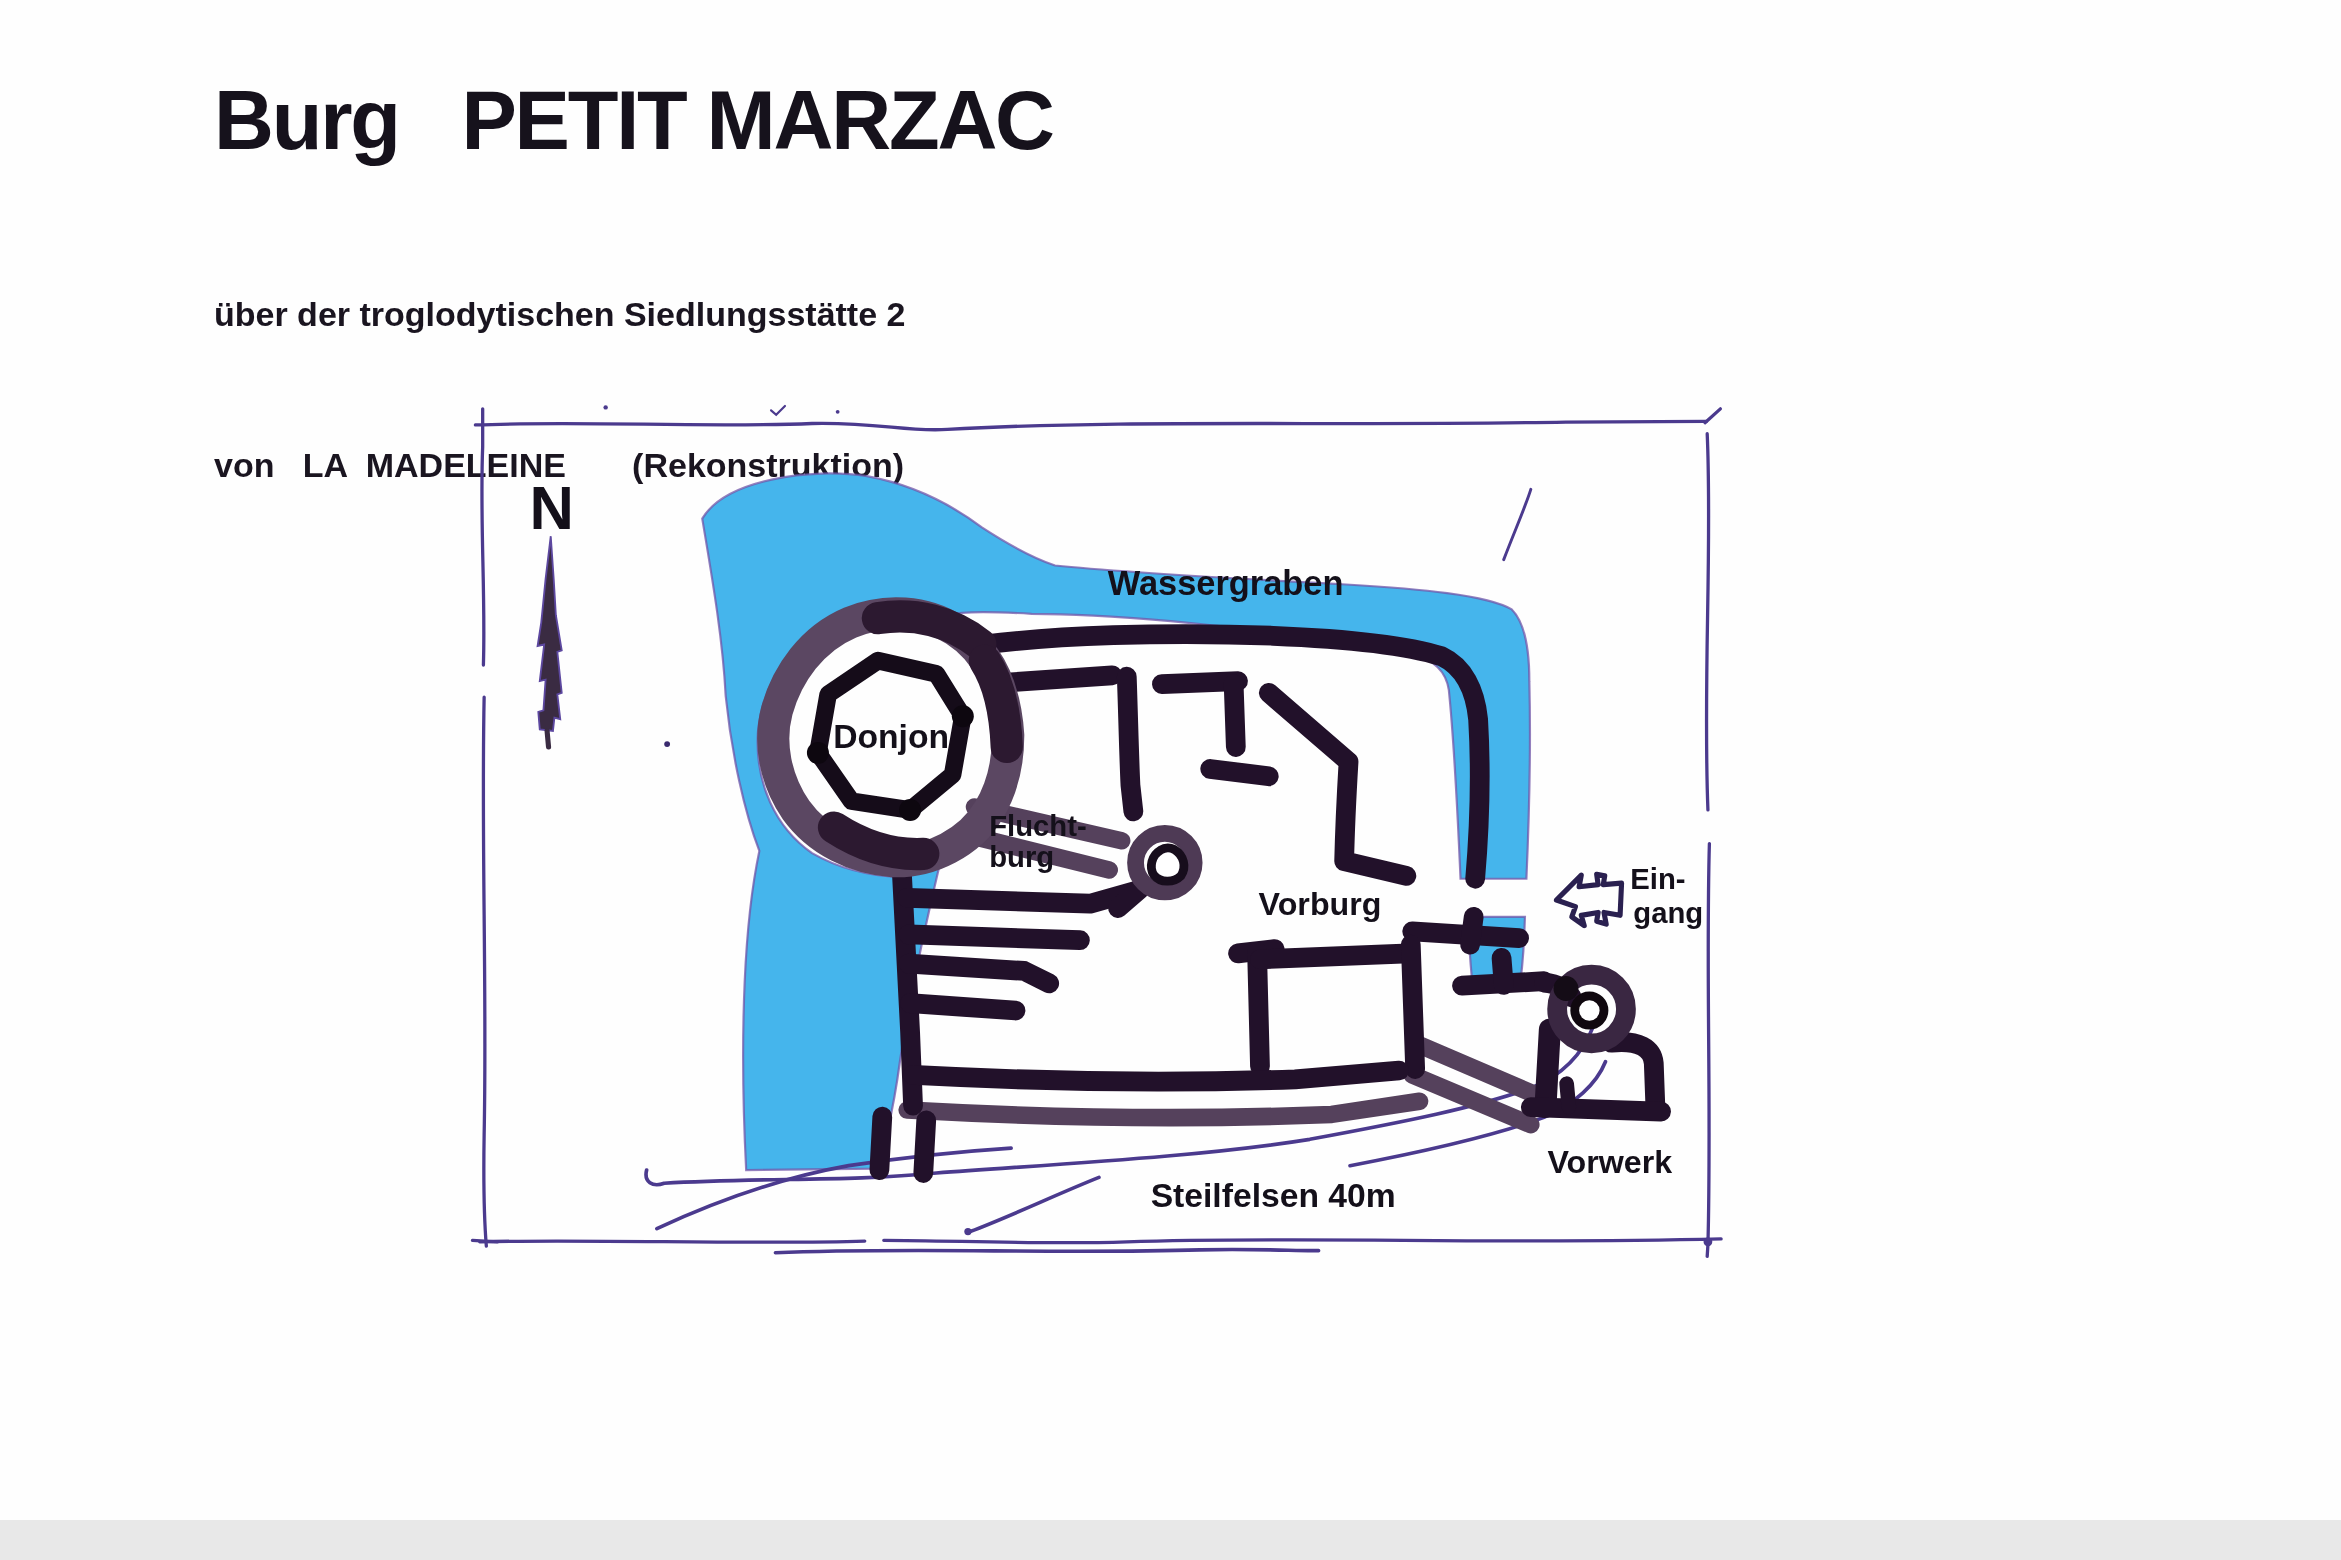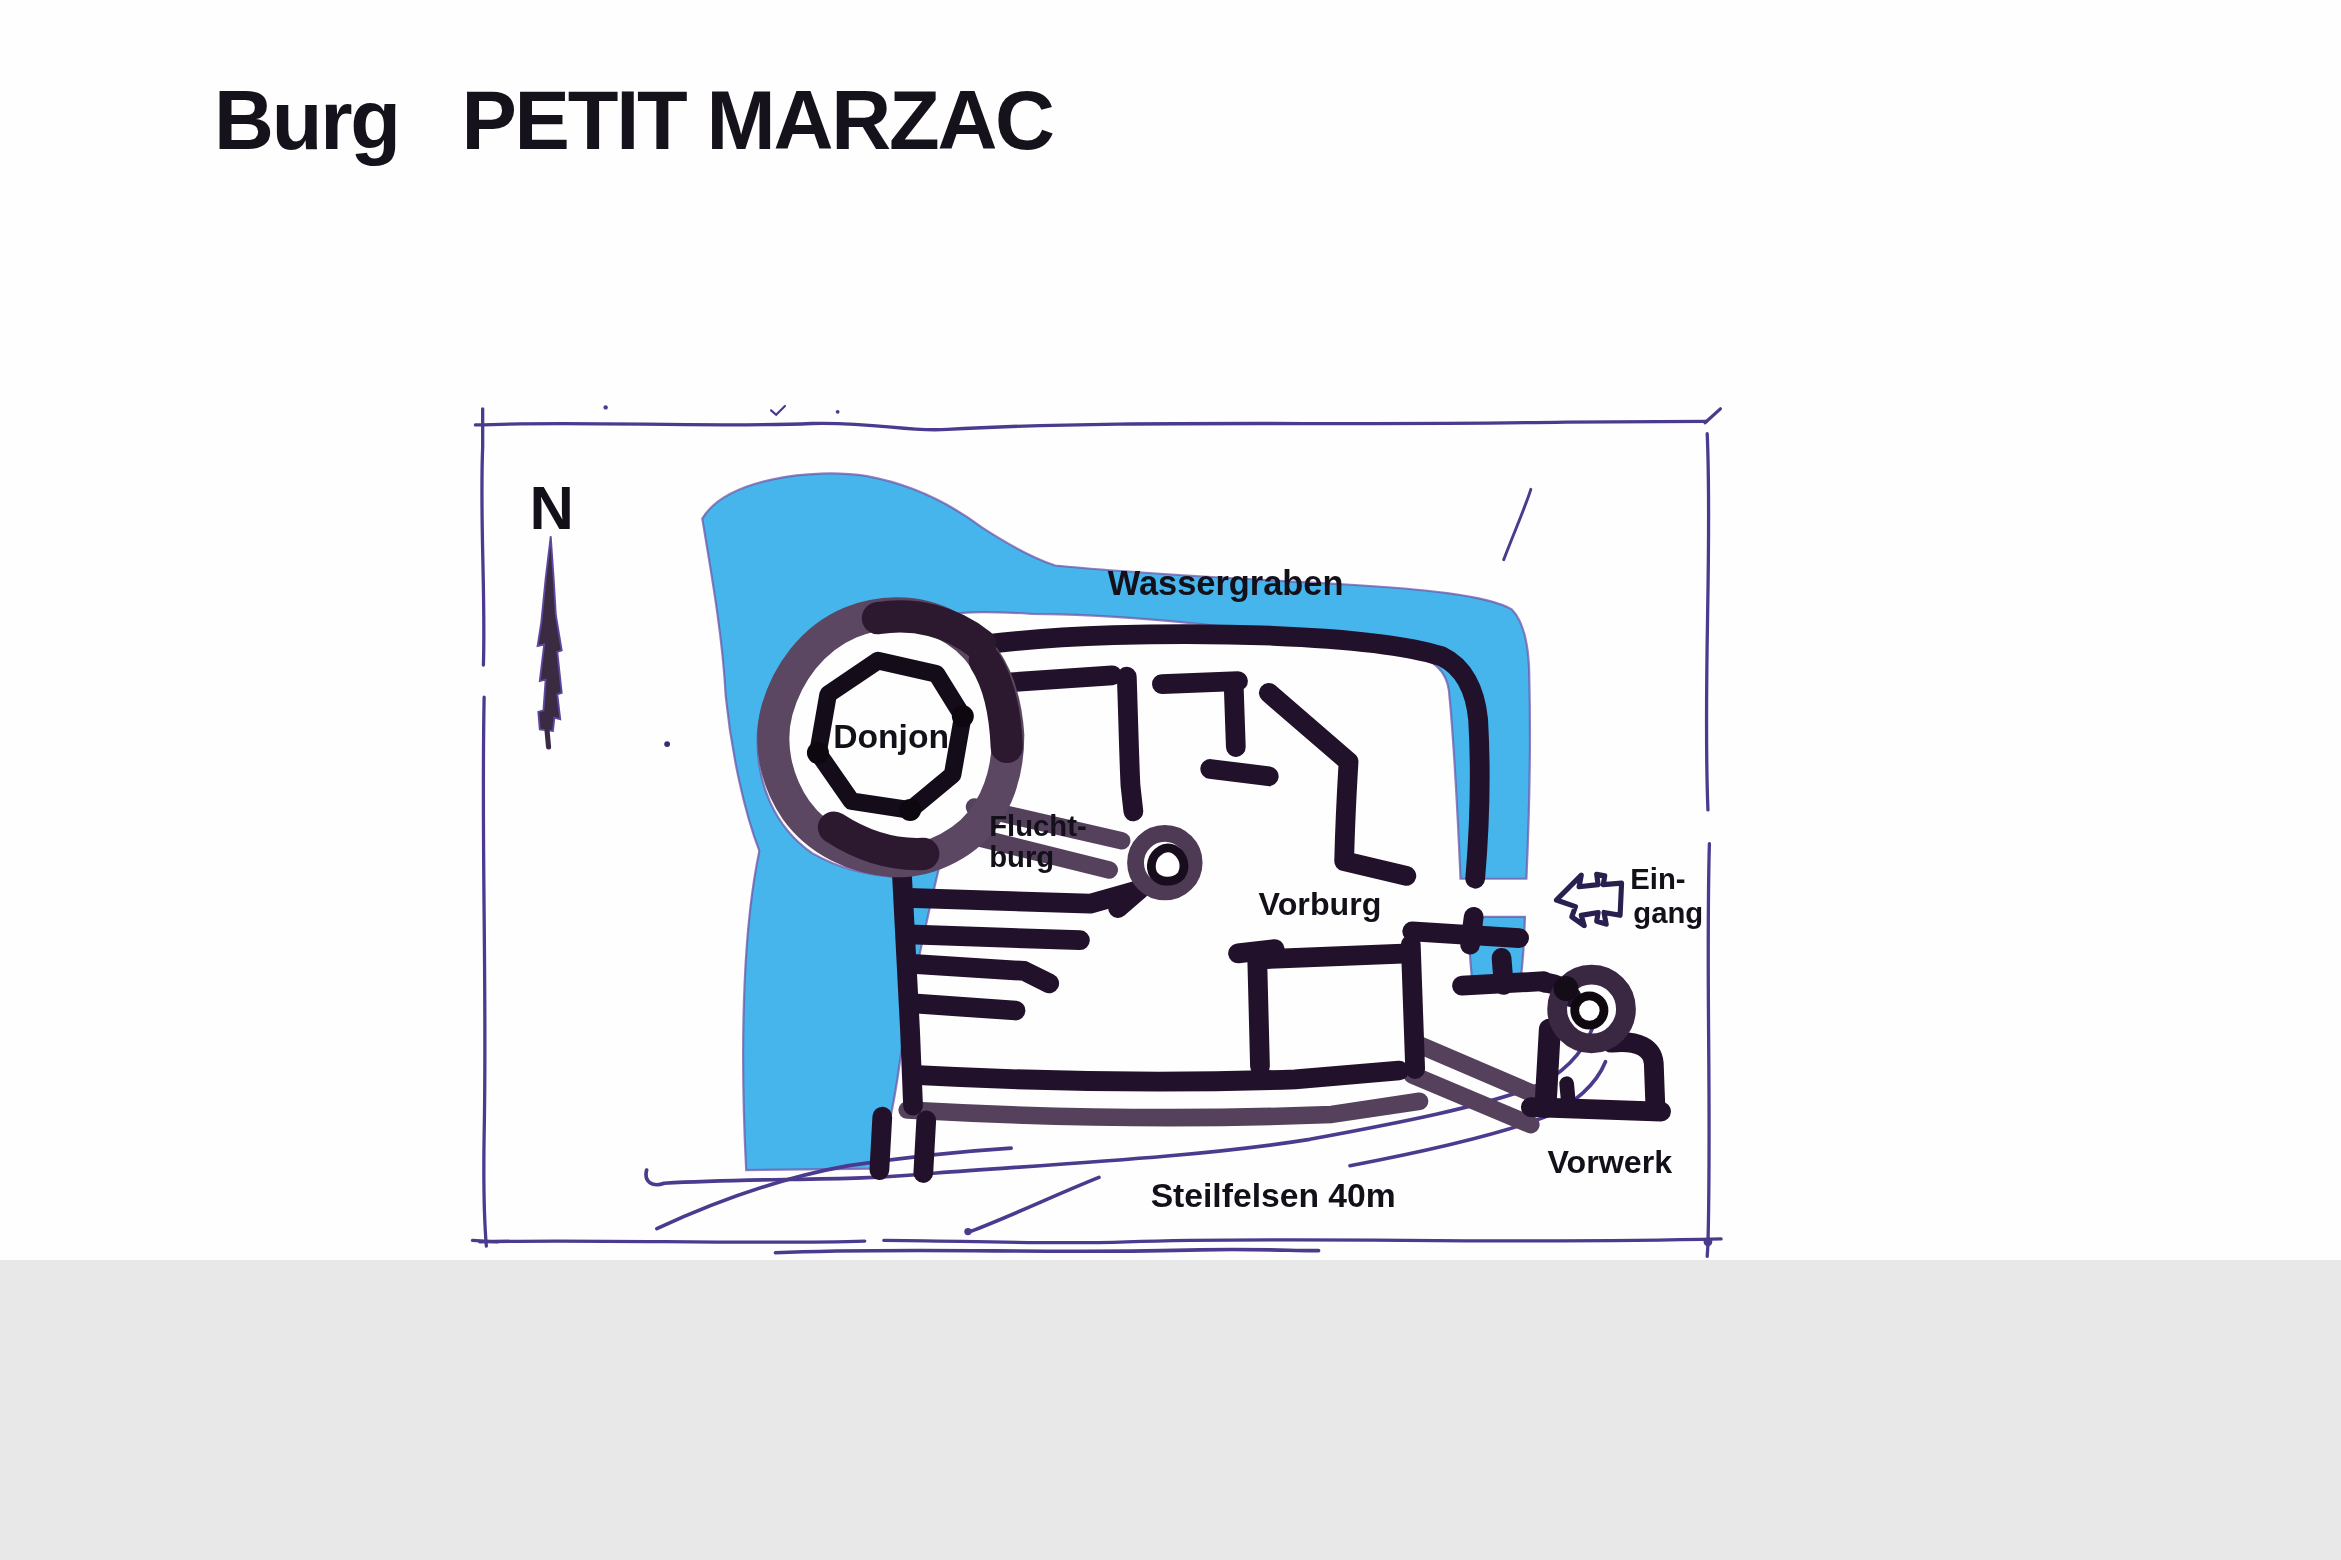--- a/index.html
+++ b/index.html
@@ -1,17 +1,17 @@
 <!DOCTYPE html>
 <html style="font-size:11.7px"><head>
 <meta charset="utf-8">
 <style>
   html,body { margin:0; padding:0; background:#e8e8e8; }
   #page {
-    position:relative; width:2342px; height:1260px;
+    position:relative; width:2342px; height:1520px;
     background:#fefefe; overflow:hidden;
     font-family:"Liberation Sans", sans-serif;
     color:#16121c;
   }
   .title-block { position:absolute; left:214px; top:79px; }
   .main-title {
     font-size:83px; font-weight:700; letter-spacing:-2.2px;
     white-space:pre; color:#16121c; line-height:1;
   }
   .subtitle {
@@ -24,20 +24,24 @@
   text { font-family:"Liberation Sans", sans-serif; fill:#14101a; }
   .lbl { font-weight:700; }
 </style>
 </head>
 <body>
 
 <div id="page">
 
   <div class="title-block">
     <div class="main-title">Burg   PETIT MARZAC</div>
+    <div class="subtitle">
+      <div>über der troglodytischen Siedlungsstätte 2</div>
+      <div>von   LA  MADELEINE       (Rekonstruktion)</div>
+    </div>
   </div>
 
   <svg id="map-svg" width="1259" height="871" viewBox="0 0 1720 1190">
 
     <g fill="none" stroke-width="4.5" stroke-linecap="round" stroke="#4b3a8e">
       <path d="M 10,30 C 160,24 320,34 470,28 C 560,26 600,40 655,36 C 900,22 1200,32 1500,26 L 1692,25"></path>
       <path d="M 1690,27 L 1711,8"></path>
       <path d="M 1693,42 C 1700,200 1687,380 1694,556 M 1696,602 C 1691,780 1699,960 1694,1150 L 1693,1166"></path>
       <path d="M 1712,1142 C 1400,1150 1150,1138 900,1146 C 780,1150 660,1144 568,1144 M 542,1145 C 400,1150 160,1142 16,1146"></path>
       <path d="M 20,8 L 20,60 C 16,160 24,260 21,358 M 22,402 C 18,600 26,800 22,1000 C 21,1060 22,1115 25,1152"></path>

